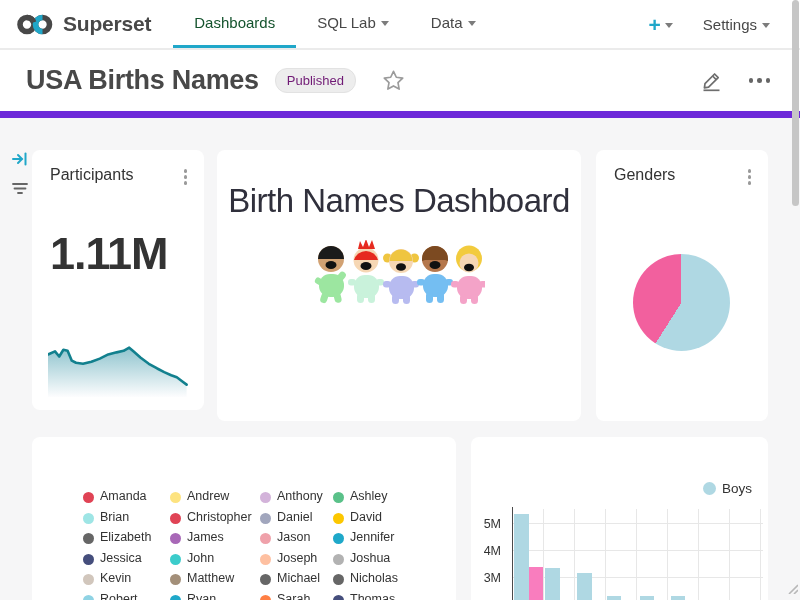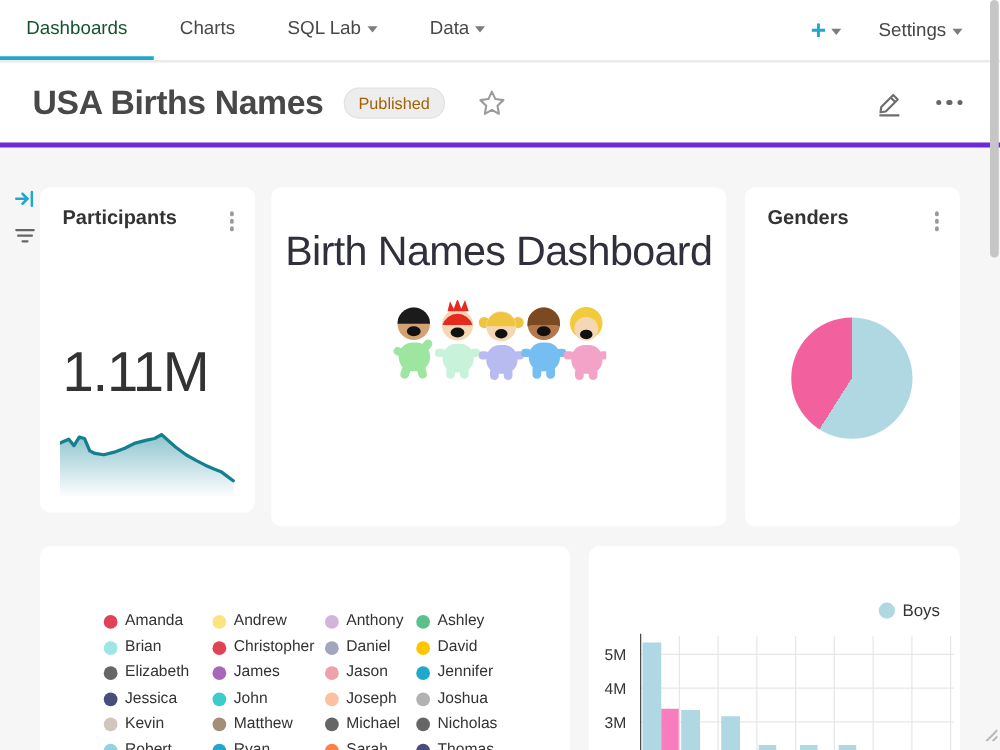--- a/index.html
+++ b/index.html
@@ -18,44 +18,44 @@
   .menu-item.active { color:#14532d; border-bottom-color:#20A7C9; }
   .caret { width:0; height:0; border-left:4px solid transparent; border-right:4px solid transparent;
            border-top:5px solid #7c7c7c; margin-top:2px; }
   .nav-right { margin-left:auto; display:flex; align-items:center; gap:30px; padding-right:30px; }
   .plus-btn { display:flex; align-items:center; gap:4px; cursor:pointer; }
   .plus-glyph { color:#20A7C9; font-size:21px; font-weight:700; line-height:1; }
   .settings-btn { display:flex; align-items:center; gap:5px; font-size:15px; color:#484848; cursor:pointer; }
 
   
   .titlebar { position:absolute; top:50px; left:0; width:800px; height:68px; background:#fff;
-              border-bottom:4px solid #6d28d9; display:flex; align-items:center; padding:0 26px; z-index:4; }
+              border-bottom:7px solid #6d28d9; display:flex; align-items:center; padding:0 26px; z-index:4; }
   .dash-title { font-size:27px; font-weight:600; color:#484848; letter-spacing:-0.3px; }
-  .badge { margin-left:16px; background:#EDEDED; border:1px solid #E2E2E2; color:#a16207;
+  .badge { margin-left:16px; background:#EDEDED; border:1px solid #E2E2E2; color:#701a75;
            font-size:13px; padding:4px 11px; border-radius:12px; cursor:pointer; }
   .fav-star { margin-left:26px; cursor:pointer; display:flex; }
   .title-actions { margin-left:auto; display:flex; align-items:center; gap:22px; }
   .edit-icon { cursor:pointer; display:flex; }
   .more-dots { display:flex; gap:4px; cursor:pointer; padding:4px; }
   .more-dots i { width:4.5px; height:4.5px; border-radius:50%; background:#666; }
 
   
   .rail { position:absolute; left:7px; top:150px; width:26px; display:flex; flex-direction:column;
           gap:13px; align-items:center; }
   .rail .ric { cursor:pointer; display:flex; }
 
   .card { position:absolute; background:#fff; border-radius:8px; }
   .card-head { position:absolute; top:16px; left:18px; right:12px; display:flex; align-items:flex-start; }
-  .card-title { font-size:16px; font-weight:700; color:#333; }
+  .card-title { font-size:16px; font-weight:400; color:#333; }
   .kebab { margin-left:auto; display:flex; flex-direction:column; gap:2.5px; padding:3px 5px; cursor:pointer; }
   .kebab i { width:3.5px; height:3.5px; border-radius:50%; background:#9a9a9a; }
 
   
   #card-participants { left:32px; top:150px; width:172px; height:260px; }
-  .big-number { position:absolute; left:18px; top:78px; font-size:45px; font-weight:400; color:#333; letter-spacing:-1px;margin-top:44px; }
+  .big-number { position:absolute; left:18px; top:78px; font-size:45px; font-weight:700; color:#333; letter-spacing:-1px; }
   .big-delta  { position:absolute; left:18px; top:134px; font-size:18px; color:#3f3f3f; }
   .spark { position:absolute; left:16px; top:193px; }
 
   
   #card-header { left:217px; top:150px; width:364px; height:271px; }
   .md-title { position:absolute; top:32px; left:0; width:100%; text-align:center; font-size:33px;
               font-weight:500; color:#30303c; letter-spacing:-0.5px; }
   .kids { position:absolute; top:90px; left:50%; transform:translateX(-50%); }
 
   
@@ -87,26 +87,32 @@
   .scroll-thumb { position:absolute; right:1px; top:0; width:7px; height:206px; background:#C6C6C6;
                   border-radius:4px; cursor:pointer; z-index:9; }
   .resize-handle { position:absolute; right:2px; bottom:2px; cursor:nwse-resize; z-index:8; }
 </style>
 </head>
 <body>
 
 <div class="screen">
 
   <header class="navbar">
+    <div class="brand">
+      <svg width="38" height="27" viewBox="0 0 38 27">
+        <circle cx="11" cy="13.5" r="7" fill="none" stroke="#484848" stroke-width="5.6"></circle>
+        <circle cx="26.5" cy="13.5" r="7" fill="none" stroke="#484848" stroke-width="5.6"></circle>
+        <path d="M 26.5 6.5 A 7 7 0 0 0 26.5 20.5" fill="none" stroke="#20A7C9" stroke-width="5.6"></path>
+        <path d="M 11 6.5 A 7 7 0 0 1 17.6 11.3" fill="none" stroke="#484848" stroke-width="5.6"></path>
+      </svg>
+      <span class="brand-text">Superset</span>
+    </div>
     <nav class="menu" id="nav-menu">
         <div class="menu-item active">
           <span>Dashboards</span>
-        </div>
-        <div class="menu-item">
-          <span>Charts</span>
         </div>
         <div class="menu-item">
           <span>SQL Lab</span>
           <span class="caret"></span>
         </div>
         <div class="menu-item">
           <span>Data</span>
           <span class="caret"></span>
         </div>
       </nav>

